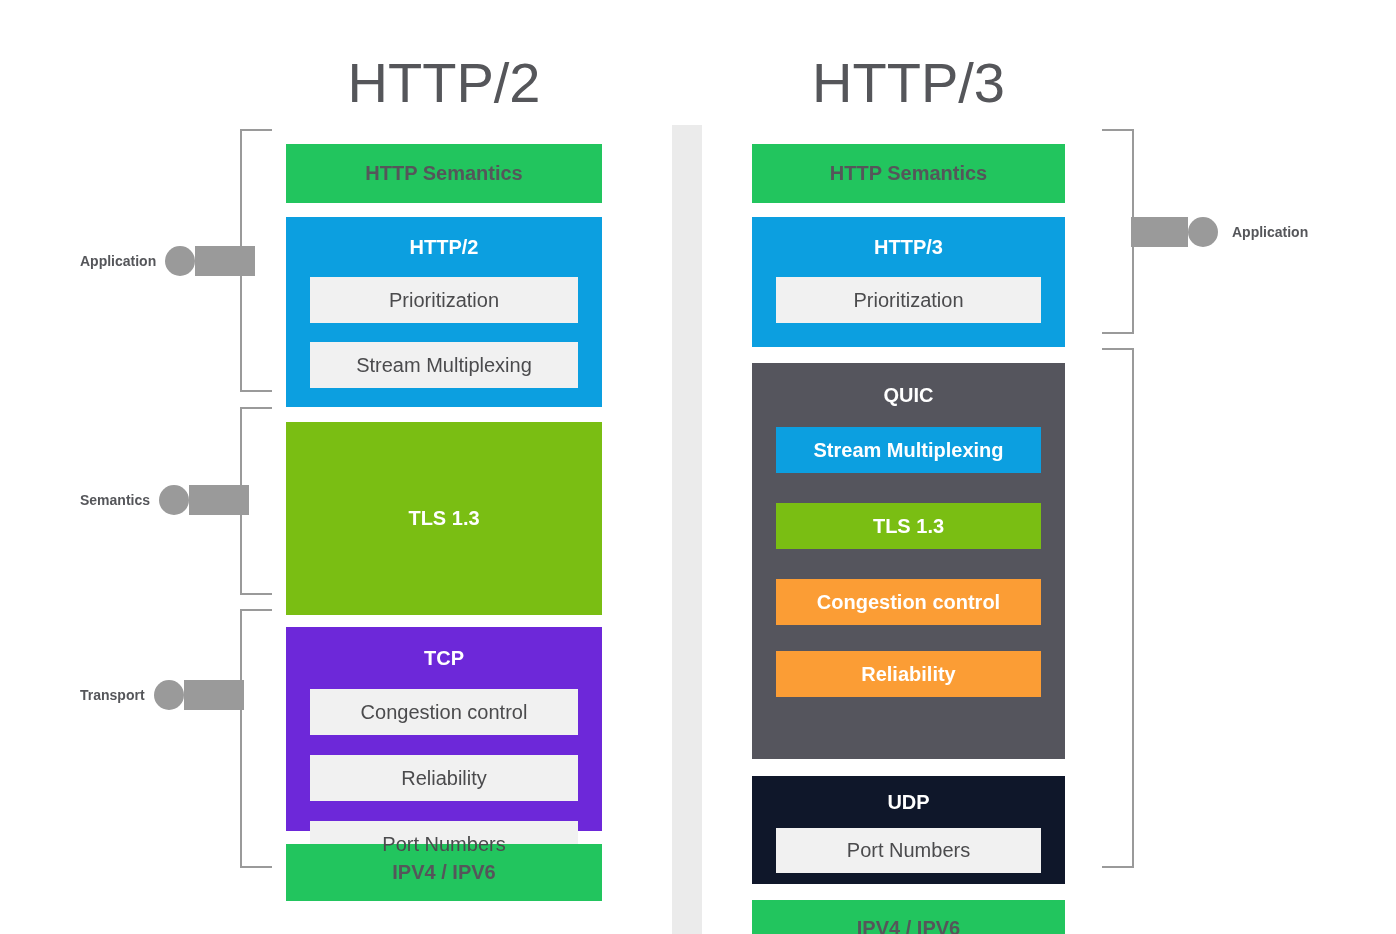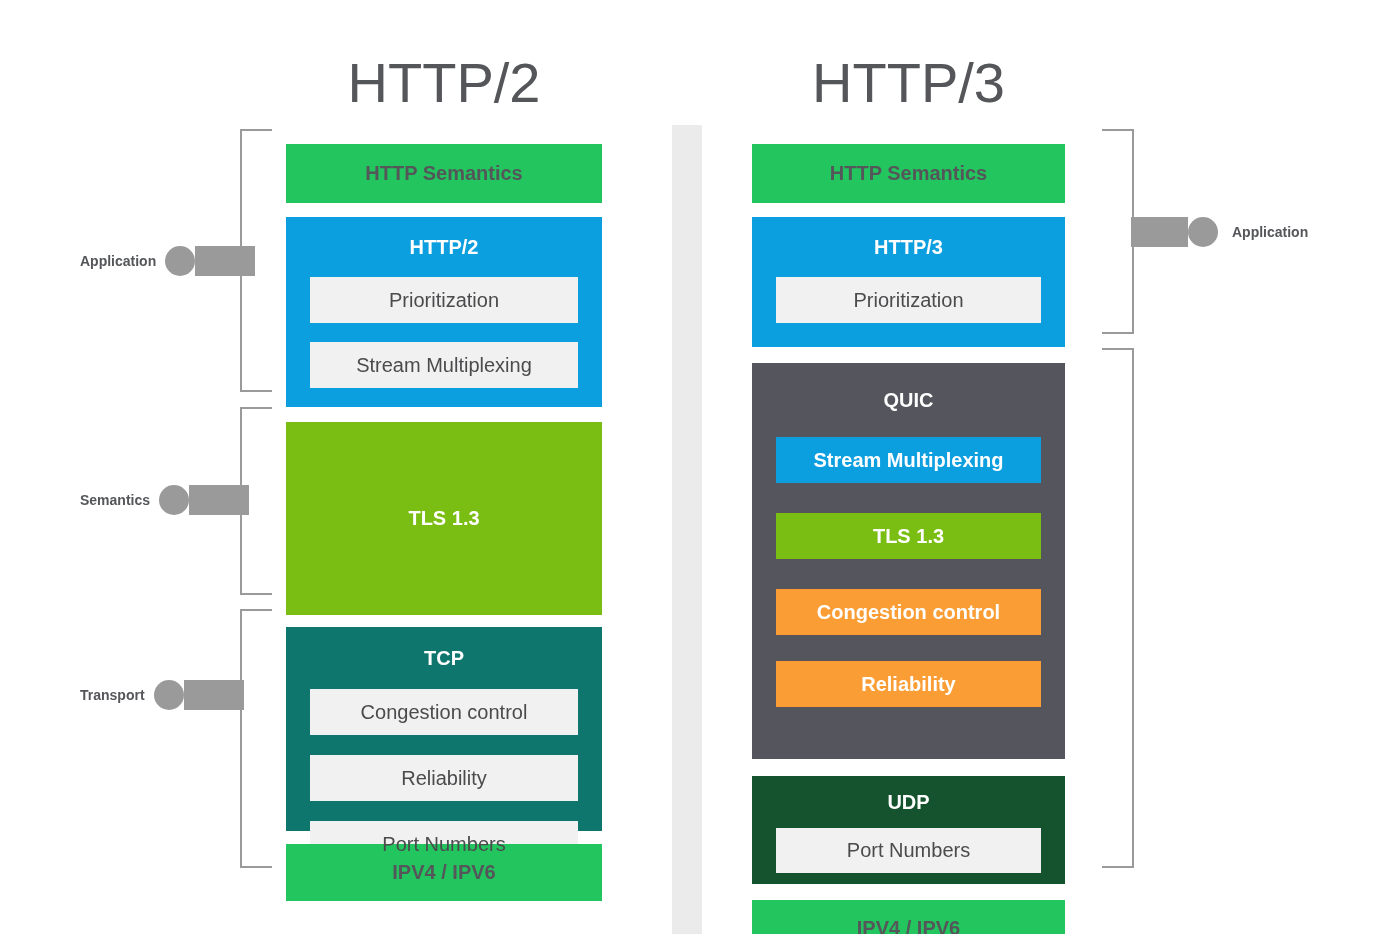--- a/index.html
+++ b/index.html
@@ -75,40 +75,40 @@
   }
 
   
   .http2-box { height: 190px; margin-bottom: 15px; background: #0C9FE0; }
   .http2-box .sub { margin-bottom: 19px; }
   .tls-box {
     height: 193px; margin-bottom: 12px; background: #7ABE13;
     display: flex; align-items: center; justify-content: center;
     color: #ffffff; font-weight: bold; font-size: 20px;
   }
-  .tcp-box { height: 204px; margin-bottom: 13px; background: #0f766e; }
+  .tcp-box { height: 204px; margin-bottom: 13px; background: #6d28d9; }
   .tcp-box .box-head { height: 62px; }
   .tcp-box .sub { margin-bottom: 20px; }
 
   
   .http3-box { height: 130px; margin-bottom: 16px; background: #0C9FE0; }
   .quic-box  { height: 396px; margin-bottom: 17px; background: #55555D; }
-  .quic-box .box-head { height: 74px; }
+  .quic-box .box-head { height: 64px; }
   .quic-sub {
     height: 46px;
     color: #ffffff;
     font-weight: bold;
     font-size: 20px;
     display: flex; align-items: center; justify-content: center;
   }
   .quic-sub.blue   { background: #0C9FE0; margin-bottom: 30px; }
   .quic-sub.green  { background: #7ABE13; margin-bottom: 30px; }
   .quic-sub.orange1{ background: #FB9D35; margin-bottom: 26px; }
   .quic-sub.orange2{ background: #FB9D35; }
-  .udp-box { height: 108px; margin-bottom: 16px; background: #14532d; }
+  .udp-box { height: 108px; margin-bottom: 16px; background: #0f172a; }
   .udp-box .box-head { height: 52px; }
   .udp-box .sub { height: 45px; }
 
   
   .bracket { position: absolute; }
   .bracket.bleft {
     left: 210px; width: 14px;
     border: 2px solid #9A9A9A; border-right: none;
   }
   .bracket.bright {

